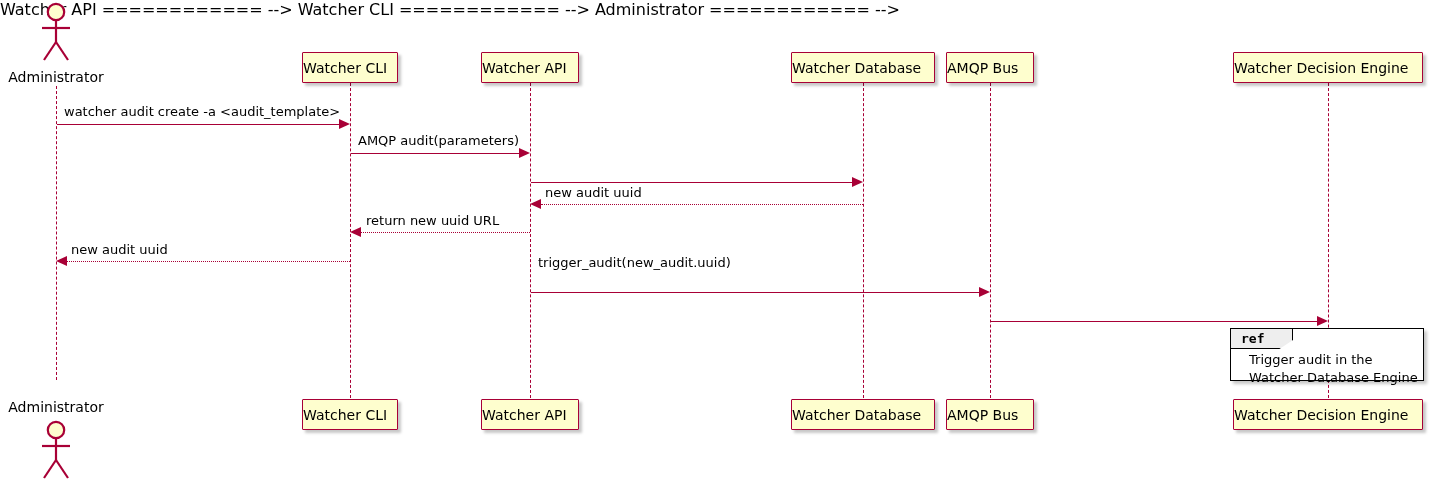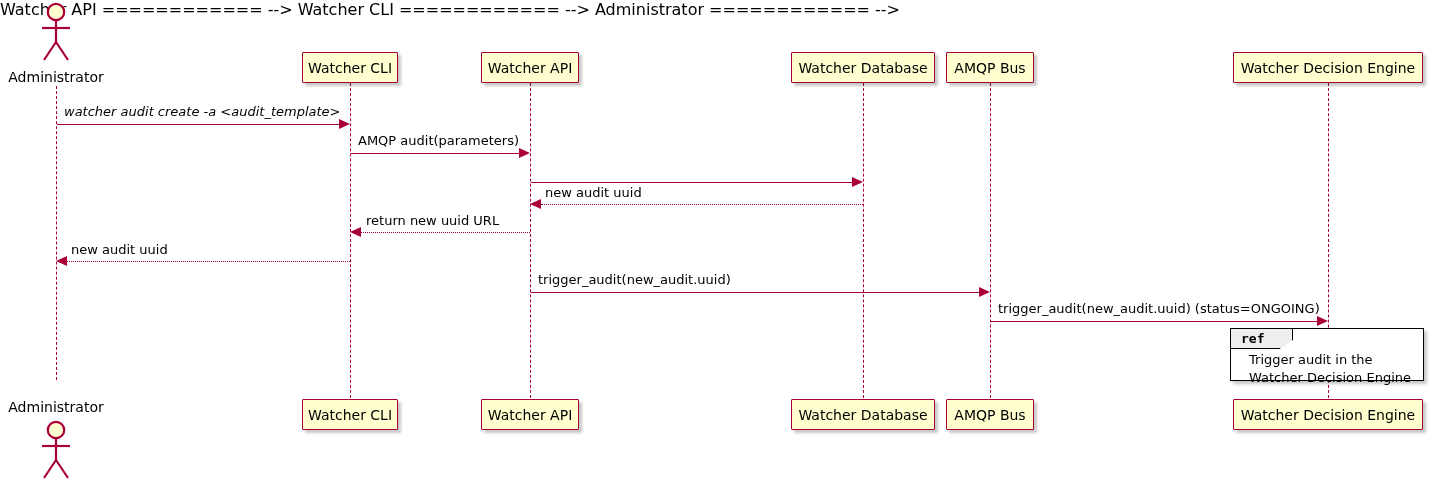--- a/index.html
+++ b/index.html
@@ -27,21 +27,20 @@
     position: absolute;
     box-sizing: border-box;
     background: #FEFECE;
     border: 1.6px solid #A80036;
     border-radius: 1px;
     color: #000000;
     font-size: 14px;
     line-height: 1;
     display: flex;
     align-items: center;
-    justify-content: center;
     white-space: nowrap;
     box-shadow: 3px 3px 3px rgba(0,0,0,0.22);
     z-index: 4;
   }
   .actor-label {
     position: absolute;
     font-size: 14px;
     color: #000000;
     white-space: nowrap;
     z-index: 4;
@@ -158,21 +157,21 @@
   <div class="pbox" style="left:946px; top:52px; width:88px; height:31px;">
     <span>AMQP Bus</span>
   </div>
   <div class="pbox" style="left:1233px; top:52px; width:190px; height:31px;">
     <span>Watcher Decision Engine</span>
   </div>
 
   
   <div class="msg" style="left:57px; top:124px; width:282px;"></div>
   <div class="arrowhead right" style="left:339px; top:119px;"></div>
-  <div class="msg-label" style="left:64px; top:104px;font-style:italic;">watcher audit create -a &lt;audit_template&gt;</div>
+  <div class="msg-label" style="left:64px; top:104px;">watcher audit create -a &lt;audit_template&gt;</div>
 
   
   <div class="msg" style="left:351px; top:153px; width:168px;"></div>
   <div class="arrowhead right" style="left:519px; top:148px;"></div>
   <div class="msg-label" style="left:358px; top:133px;">AMQP audit(parameters)</div>
 
   
   <div class="msg" style="left:531px; top:182px; width:321px;"></div>
   <div class="arrowhead right" style="left:852px; top:177px;"></div>
 
@@ -187,33 +186,32 @@
   <div class="msg-label" style="left:366px; top:213px;">return new uuid URL</div>
 
    Administrator ============ --&gt;
   <div class="msg dotted" style="left:67px; top:261px; width:283px;"></div>
   <div class="arrowhead left" style="left:56px; top:256px;"></div>
   <div class="msg-label" style="left:71px; top:242px;">new audit uuid</div>
 
   
   <div class="msg" style="left:531px; top:292px; width:448px;"></div>
   <div class="arrowhead right" style="left:979px; top:287px;"></div>
-  <div class="msg-label" style="left:538px; top:272px;">trigger_audit(new_audit.uuid)</div>
+  <div class="msg-label" style="left:538px; top:255px;">trigger_audit(new_audit.uuid)</div>
 
   
   <div class="msg" style="left:991px; top:321px; width:326px;"></div>
   <div class="arrowhead right" style="left:1317px; top:316px;"></div>
-  <div class="msg-label" style="left:998px; top:301px;">trigger_audit(new_audit.uuid) (status=ONGOING)</div>
 
   
   <div class="refbox" style="left:1230px; top:328px; width:194px; height:53px;">
     <div class="ref-tab"></div>
     <div class="ref-tab-label">ref</div>
     <div class="ref-text">Trigger audit in the
-Watcher Decision Engine</div>
+Watcher Database Engine</div>
   </div>
 
   
   <div class="pbox" style="left:302px; top:399px; width:96px; height:31px;">
     <span>Watcher CLI</span>
   </div>
   <div class="pbox" style="left:481px; top:399px; width:98px; height:31px;">
     <span>Watcher API</span>
   </div>
   <div class="pbox" style="left:791px; top:399px; width:144px; height:31px;">

